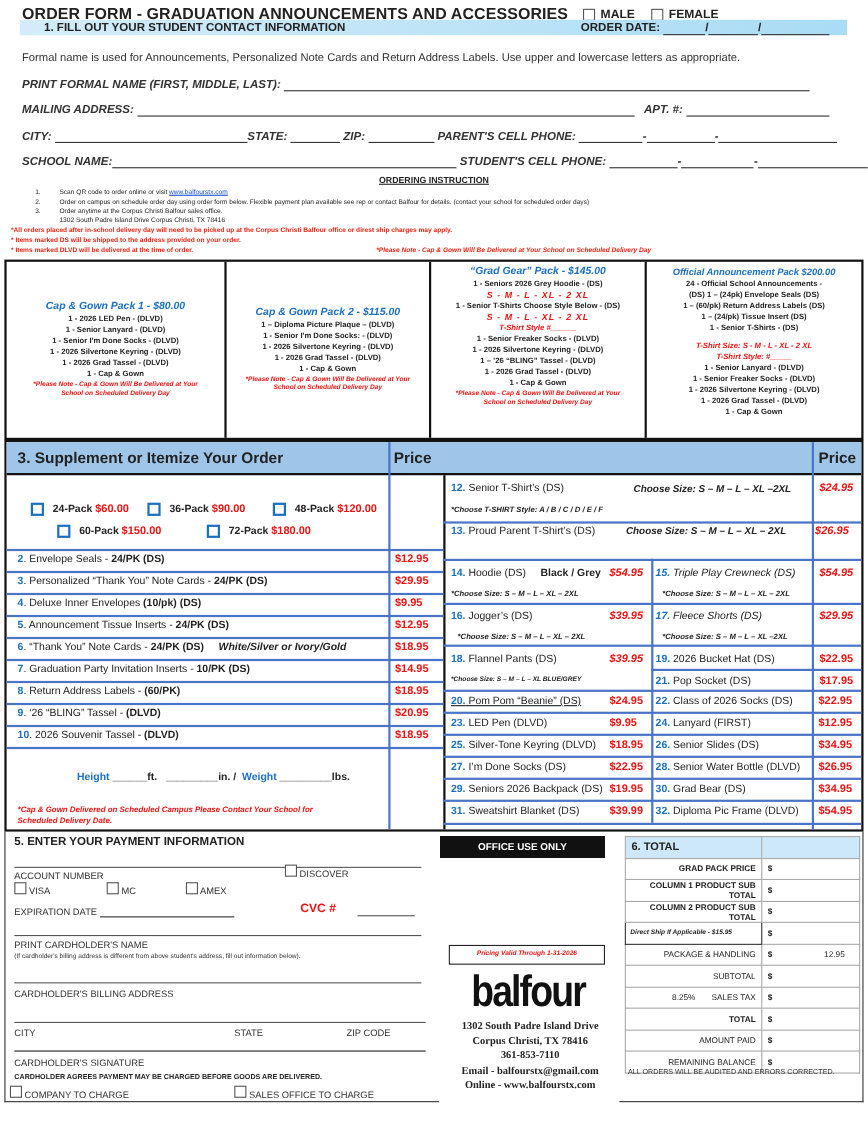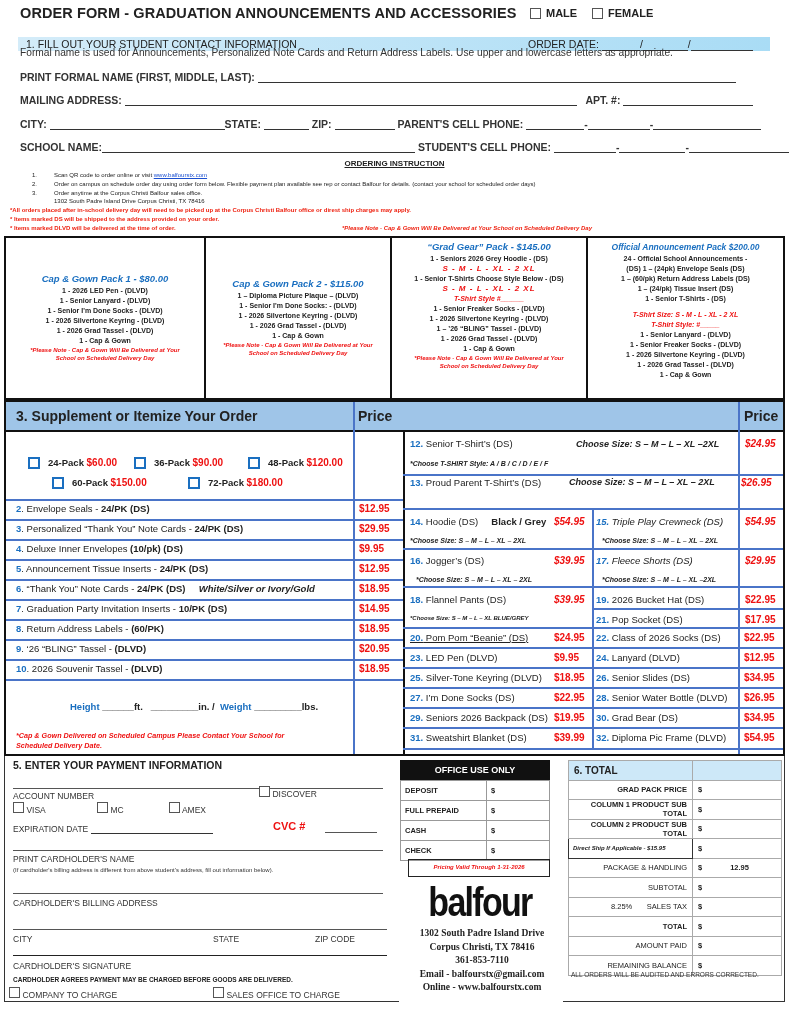--- a/index.html
+++ b/index.html
@@ -1,25 +1,25 @@
 <!DOCTYPE html>
 <html><head>
 <meta charset="utf-8">
 <style>
   * { box-sizing: border-box; margin: 0; padding: 0; }
   body { width: 789px; height: 1024px; background: #fff; font-family: "Liberation Sans", sans-serif; color: #222; position: relative; overflow: hidden; }
   .abs { position: absolute; }
   .title { left: 20px; top: 5px; font-size: 14.5px; font-weight: bold; letter-spacing: 0.1px; }
   .gender { top: 7px; font-size: 11px; font-weight: bold; display: flex; align-items: center; gap: 5px; }
   .cb { display: inline-block; width: 11px; height: 11px; border: 1px solid #555; background: #fff; }
-  .sec1bar { left: 18px; top: 37px; width: 752px; height: 14px; background: linear-gradient(90deg,#d4ecf9,#a9dcf5); font-size: 10.5px; font-weight: normal; padding-left: 8px; line-height: 14px; }
+  .sec1bar { left: 18px; top: 18px; width: 752px; height: 14px; background: linear-gradient(90deg,#d4ecf9,#a9dcf5); font-size: 10.5px; font-weight: bold; padding-left: 22px; line-height: 14px; }
   .sec1bar .odate { position: absolute; left: 510px; top: 0; }
   .blank { display: inline-block; border-bottom: 1px solid #333; height: 10px; vertical-align: bottom; }
   .intro { left: 20px; top: 47px; font-size: 10.2px; color: #333; }
-  .frow { left: 20px; font-size: 10.5px; font-weight: bold; color: #333; white-space: nowrap; }
+  .frow { left: 20px; font-size: 10.5px; font-weight: bold; color: #333; white-space: nowrap; font-style: italic; }
   .ordinst { left: 0; width: 789px; top: 159px; text-align: center; font-size: 8px; font-weight: bold; text-decoration: underline; }
   .inst { left: 32px; font-size: 6px; color: #222; }
   .inst .n { display: inline-block; width: 22px; }
   .inst a { color: #1a4fd0; text-decoration: underline; }
   .rednote { left: 10px; font-size: 6px; font-weight: bold; color: #e21; }
   .redital { font-style: italic; }
   
   .packs { left: 4px; top: 236px; width: 781px; height: 164px; border: 2px solid #111; display: flex; }
   .pack { border-right: 2px solid #111; display: flex; flex-direction: column; align-items: center; justify-content: center; text-align: center; font-size: 7px; font-weight: bold; line-height: 10px; padding: 2px; }
   .pack:last-child { border-right: none; }
@@ -237,21 +237,21 @@
   <div class="hline" style="left:397px;top:225px;width:380px;"></div>
 
   <div id="grid-rows">
       <div class="cell" style="left: 404px; top: 230px; text-decoration: underline;"><span class="num">20.</span><span> Pom Pom “Beanie” (DS)</span></div>
       <div class="cell price" style="left: 548px; top: 230px;">$24.95</div>
       <div class="cell" style="left: 590px; top: 230px;"><span class="num">22.</span><span> Class of 2026 Socks (DS)</span></div>
       <div class="cell price" style="left: 738px; top: 230px;">$22.95</div>
       <div class="hline" style="left: 397px; top: 245px; width: 380px;"></div>
       <div class="cell" style="left: 404px; top: 250px;"><span class="num">23.</span><span> LED Pen (DLVD)</span></div>
       <div class="cell price" style="left: 548px; top: 250px;">$9.95</div>
-      <div class="cell" style="left: 590px; top: 250px;"><span class="num">24.</span><span> Lanyard (DLVD)</span></div>
+      <div class="cell" style="left: 590px; top: 250px;"><span class="num">24.</span><span> Lanyard (FIRST)</span></div>
       <div class="cell price" style="left: 738px; top: 250px;">$12.95</div>
       <div class="hline" style="left: 397px; top: 265px; width: 380px;"></div>
       <div class="cell" style="left: 404px; top: 270px;"><span class="num">25.</span><span> Silver-Tone Keyring (DLVD)</span></div>
       <div class="cell price" style="left: 548px; top: 270px;">$18.95</div>
       <div class="cell" style="left: 590px; top: 270px;"><span class="num">26.</span><span> Senior Slides (DS)</span></div>
       <div class="cell price" style="left: 738px; top: 270px;">$34.95</div>
       <div class="hline" style="left: 397px; top: 285px; width: 380px;"></div>
       <div class="cell" style="left: 404px; top: 290px;"><span class="num">27.</span><span> I’m Done Socks (DS)</span></div>
       <div class="cell price" style="left: 548px; top: 290px;">$22.95</div>
       <div class="cell" style="left: 590px; top: 290px;"><span class="num">28.</span><span> Senior Water Bottle (DLVD)</span></div>
@@ -292,40 +292,20 @@
   <div class="payl" style="top:178px;left:310px;">ZIP CODE</div>
   <div class="payline" style="top:199px;width:374px;background:#222;"></div>
   <div class="payl" style="top:205px;">CARDHOLDER'S SIGNATURE</div>
   <div class="payl" style="top:220px;font-size:6.5px;font-weight:bold;color:#222;">CARDHOLDER AGREES PAYMENT MAY BE CHARGED BEFORE GOODS ARE DELIVERED.</div>
   <div class="payl" style="top:231px;left:4px;"><span class="cb"></span> <span>COMPANY TO CHARGE</span></div>
   <div class="payl" style="top:231px;left:208px;"><span class="cb"></span> <span>SALES OFFICE TO CHARGE</span></div>
 </div>
 
 <div class="abs office">
   <div class="oh">OFFICE USE ONLY</div>
-  <table>
-    <tbody>
-        <tr>
-          <td style="width:86px;">DEPOSIT</td>
-          <td>$</td>
-        </tr>
-    <tr>
-          <td>FULL PREPAID</td>
-          <td>$</td>
-        </tr>
-    <tr>
-          <td>CASH</td>
-          <td>$</td>
-        </tr>
-    <tr>
-          <td>CHECK</td>
-          <td>$</td>
-        </tr>
-  </tbody>
-    </table>
 </div>
 <div class="abs pricing">Pricing Valid Through 1-31-2026</div>
 <div class="abs logo">balfour</div>
 <div class="abs addr">
   <div>1302 South Padre Island Drive</div>
   <div>Corpus Christi, TX 78416</div>
   <div>361-853-7110</div>
   <div>Email - balfourstx@gmail.com</div>
   <div>Online - www.balfourstx.com</div>
 </div>
@@ -350,21 +330,21 @@
         <tr>
           <td class="l" style="font-weight:bold;"><span>COLUMN 2 PRODUCT SUB TOTAL</span></td>
           <td class="r"><span>$</span><span style="font-weight:normal;margin-left:30px;"></span></td>
         </tr>
         <tr>
           <td class="l" style="font-style:italic;font-weight:bold;font-size:6px;text-align:left;padding-left:4px;border:1.5px solid #333;"><span>Direct Ship If Applicable - $15.95</span></td>
           <td class="r"><span>$</span><span style="font-weight:normal;margin-left:30px;"></span></td>
         </tr>
         <tr>
           <td class="l" style=""><span>PACKAGE &amp; HANDLING</span></td>
-          <td class="r"><span>$</span><span style="font-weight:bold;margin-left:28px;">12.95</span></td>
+          <td class="r"><span>$</span><span style="font-weight:normal;margin-left:47px;">12.95</span></td>
         </tr>
         <tr>
           <td class="l" style=""><span>SUBTOTAL</span></td>
           <td class="r"><span>$</span><span style="font-weight:normal;margin-left:30px;"></span></td>
         </tr>
         <tr>
           <td class="l" style=""><span>8.25%</span>&nbsp;&nbsp;&nbsp;&nbsp;&nbsp;&nbsp;&nbsp;<span>SALES TAX</span></td>
           <td class="r"><span>$</span><span style="font-weight:normal;margin-left:30px;"></span></td>
         </tr>
         <tr>

